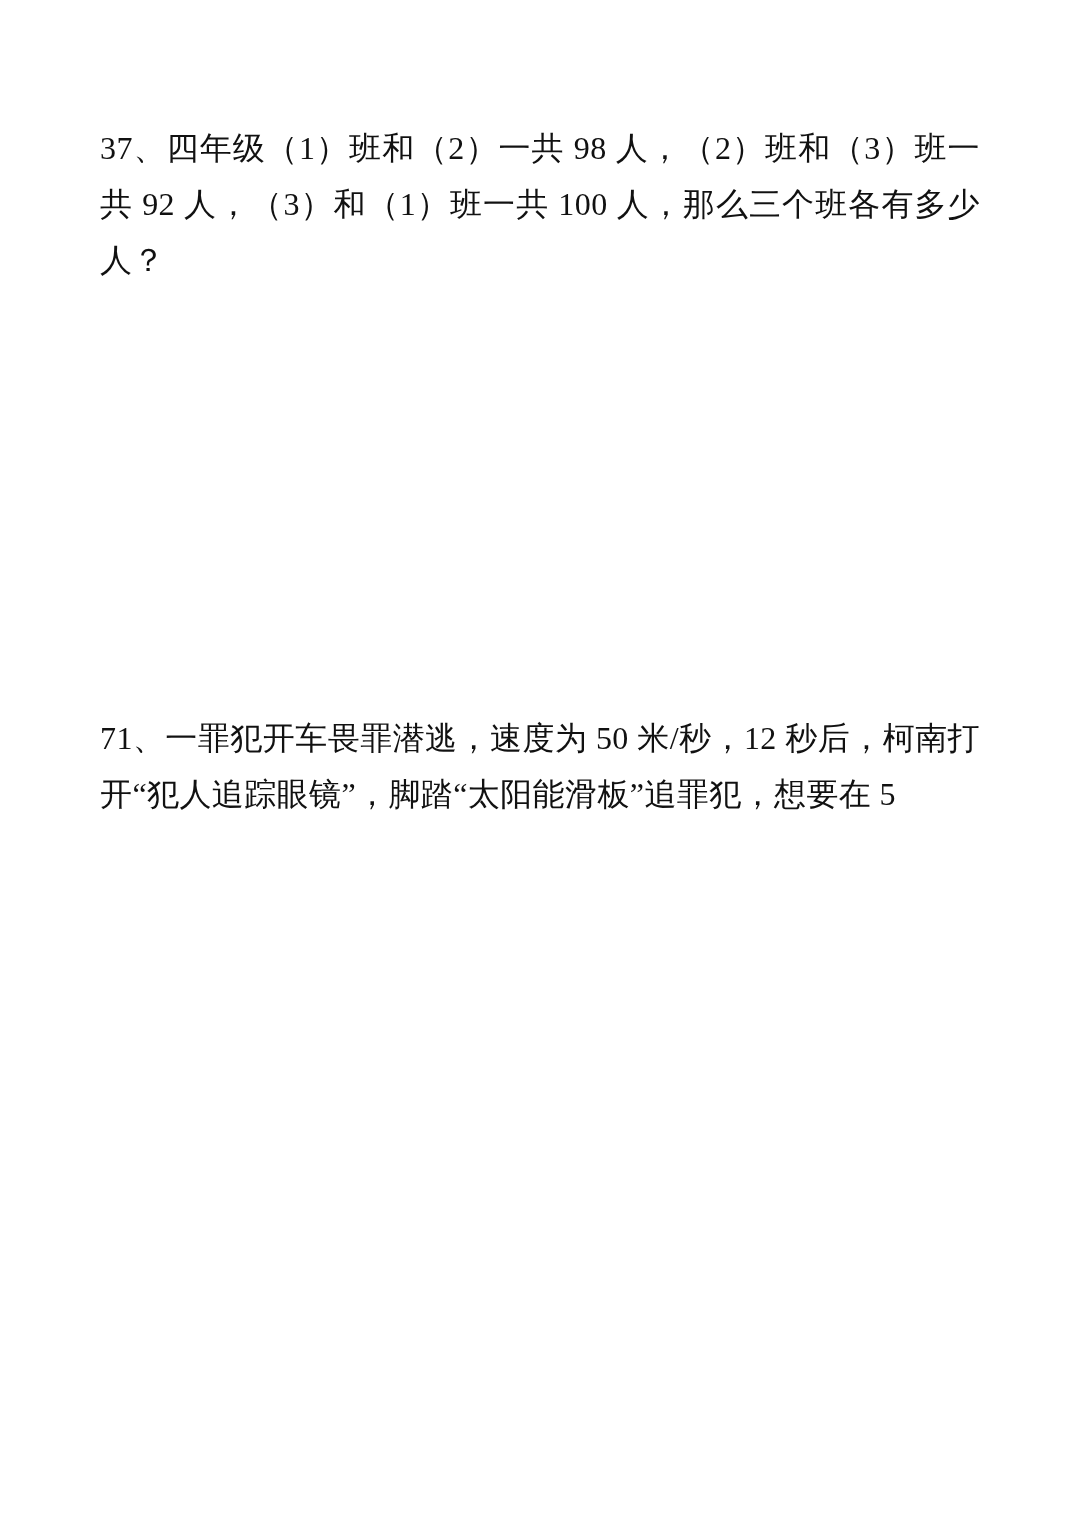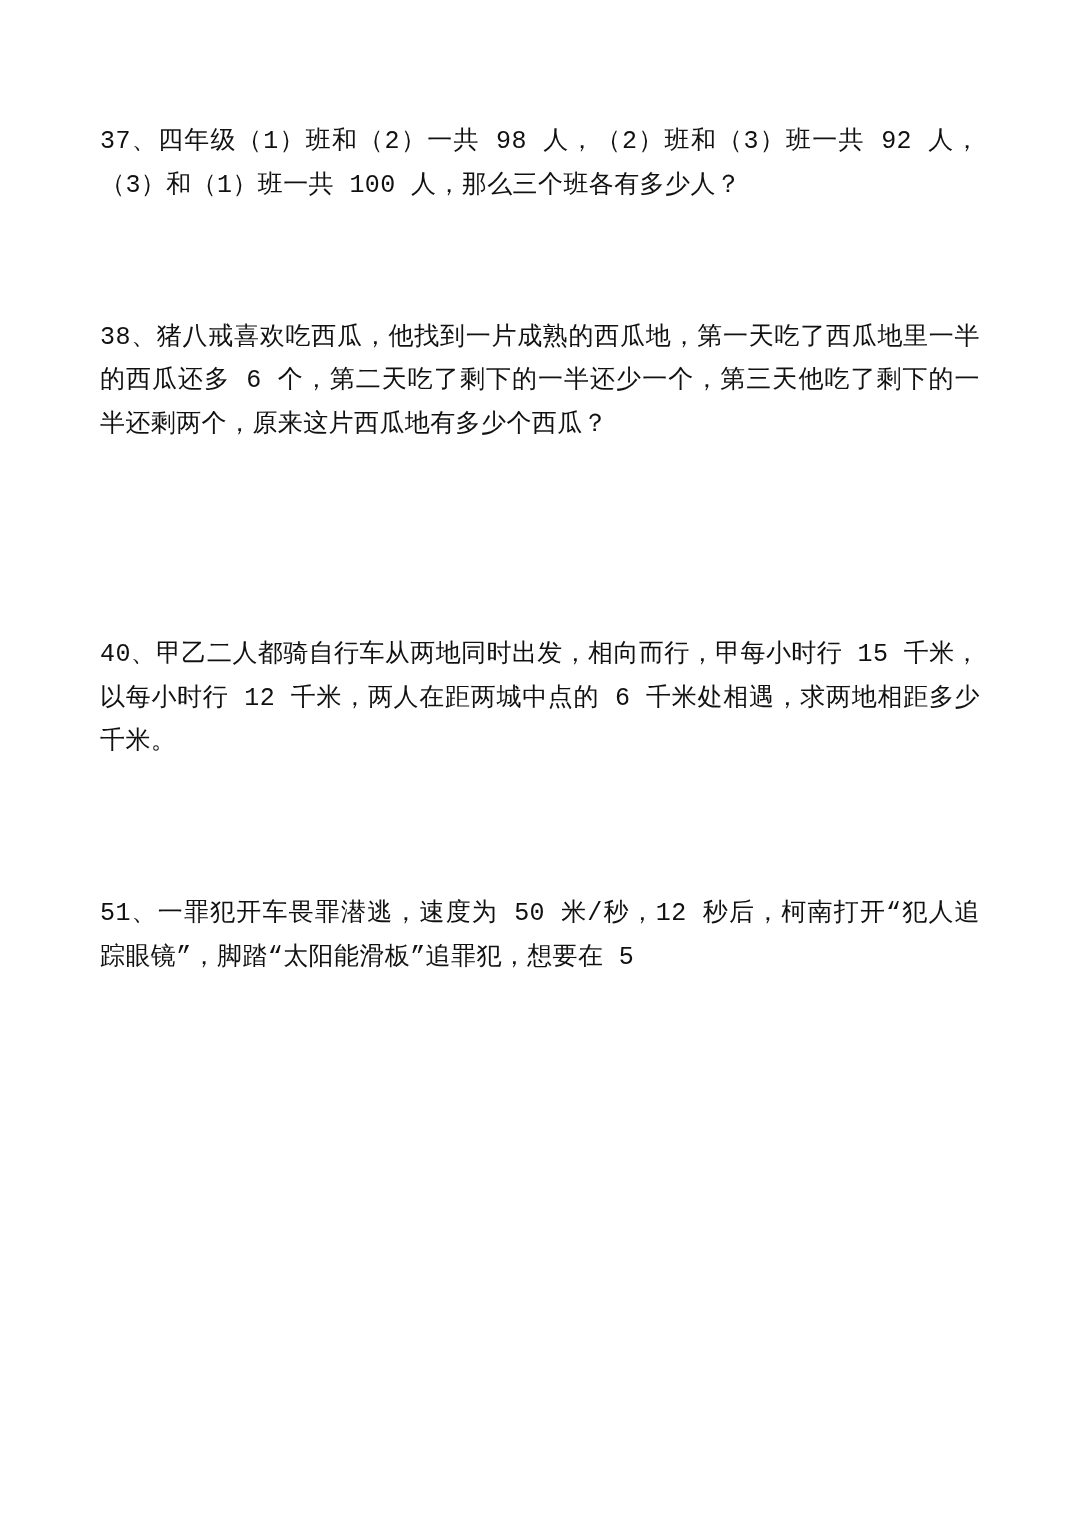--- a/index.html
+++ b/index.html
@@ -16,49 +16,46 @@
   }
   .page {
     position: relative;
     width: 1080px;
     height: 1528px;
     background: #ffffff;
     box-sizing: border-box;
     padding: 120px 100px 0 100px;
   }
   .problem {
-    font-size: 25px;
+    font-size: 32px;
     line-height: 1.75;
     text-align: justify;
     text-justify: inter-ideograph;
     letter-spacing: 0.4px;
     color: #111111;
     font-weight: 500;
-    font-family: Liberation Mono, monospace;
   }
   .gap-lg { height: 108px; }
   .gap-md { height: 36px; }
   .gap-xl { height: 150px; }
   .gap-xxl { height: 128px; }
 </style>
 </head>
 <body>
 
 <div class="page">
 
   <div class="problem">37、四年级（1）班和（2）一共 98 人，（2）班和（3）班一共 92 人，（3）和（1）班一共 100 人，那么三个班各有多少人？</div>
 
   <div class="gap-lg"></div>
 
-  <div class="problem">38、猪八戒喜欢吃西瓜，他找到一片成熟的西瓜地，第一天吃了西瓜地里一半的西瓜还多 6 个，第二天吃了剩下的一半还少一个，第三天他吃了剩下的一半还剩两个，原来这片西瓜地有多少个西瓜？</div>
 
   <div class="gap-md"></div>
 
 
   <div class="gap-xl"></div>
 
-  <div class="problem">40、甲乙二人都骑自行车从两地同时出发，相向而行，甲每小时行 15 千米，以每小时行 12 千米，两人在距两城中点的 6 千米处相遇，求两地相距多少千米。</div>
 
   <div class="gap-xxl"></div>
 
-  <div class="problem">51、一罪犯开车畏罪潜逃，速度为 50 米/秒，12 秒后，柯南打开“犯人追踪眼镜”，脚踏“太阳能滑板”追罪犯，想要在 5</div>
+  <div class="problem">71、一罪犯开车畏罪潜逃，速度为 50 米/秒，12 秒后，柯南打开“犯人追踪眼镜”，脚踏“太阳能滑板”追罪犯，想要在 5</div>
 
 </div>
 
 </body></html>

